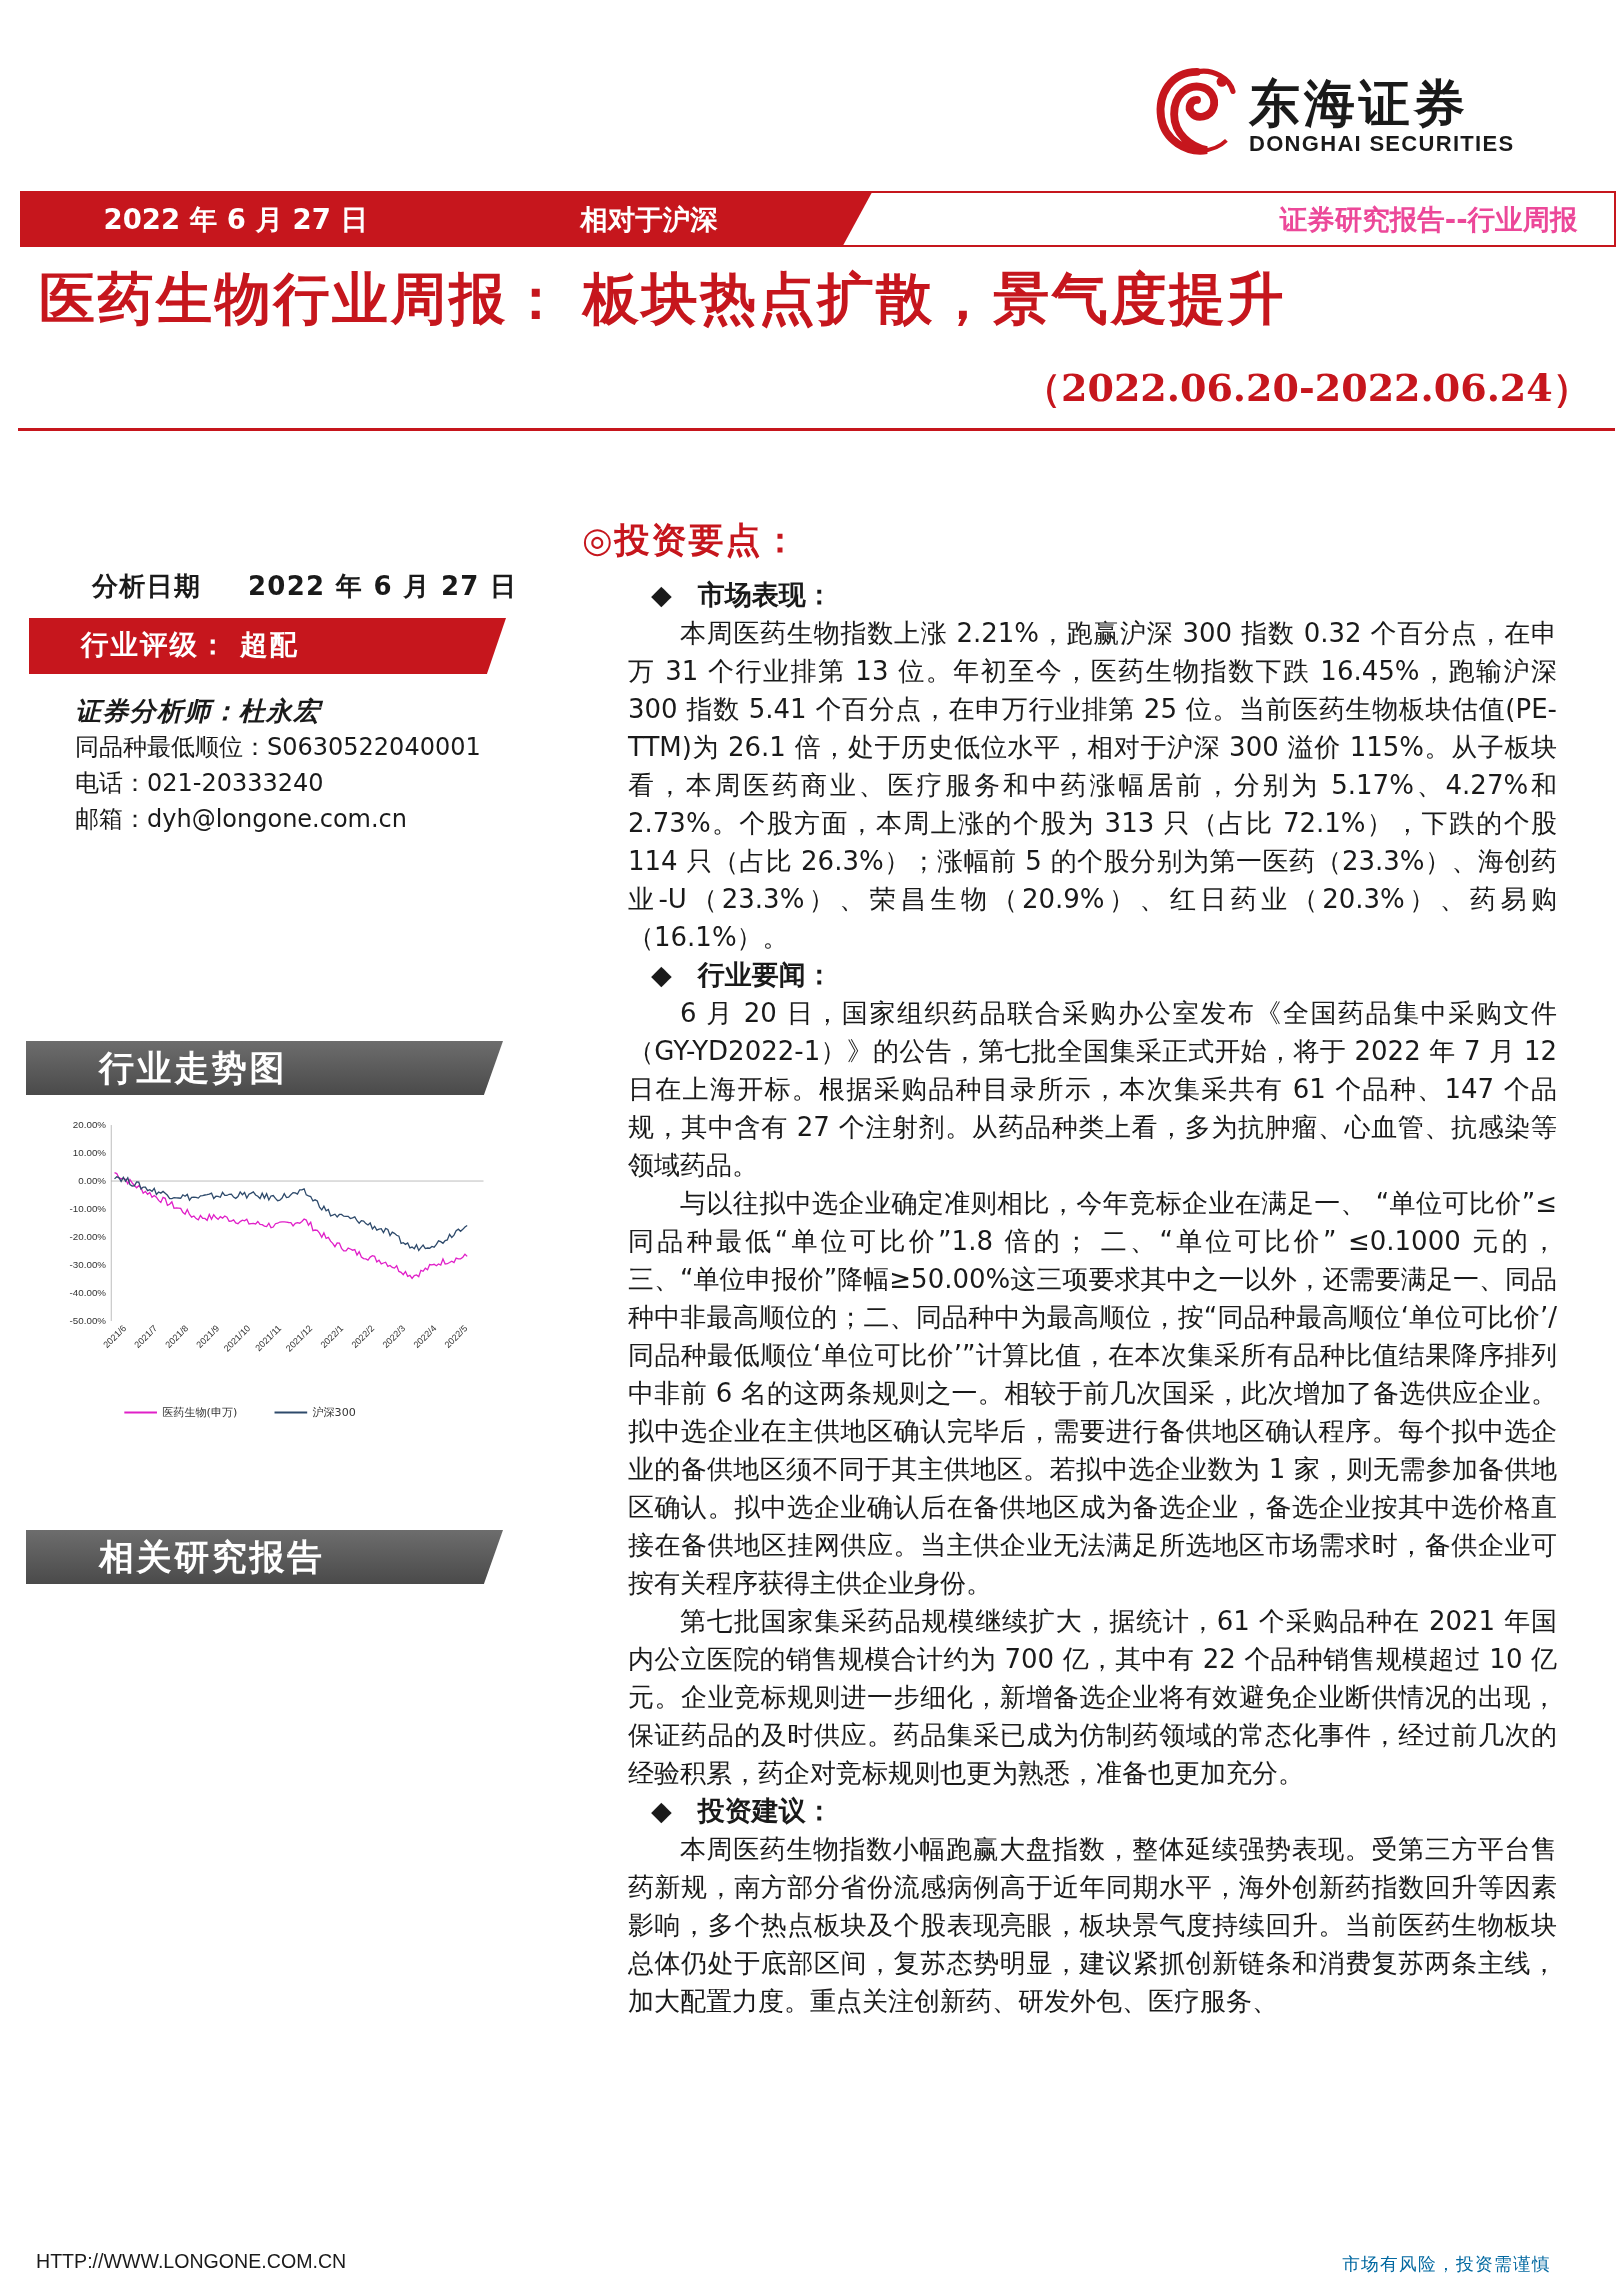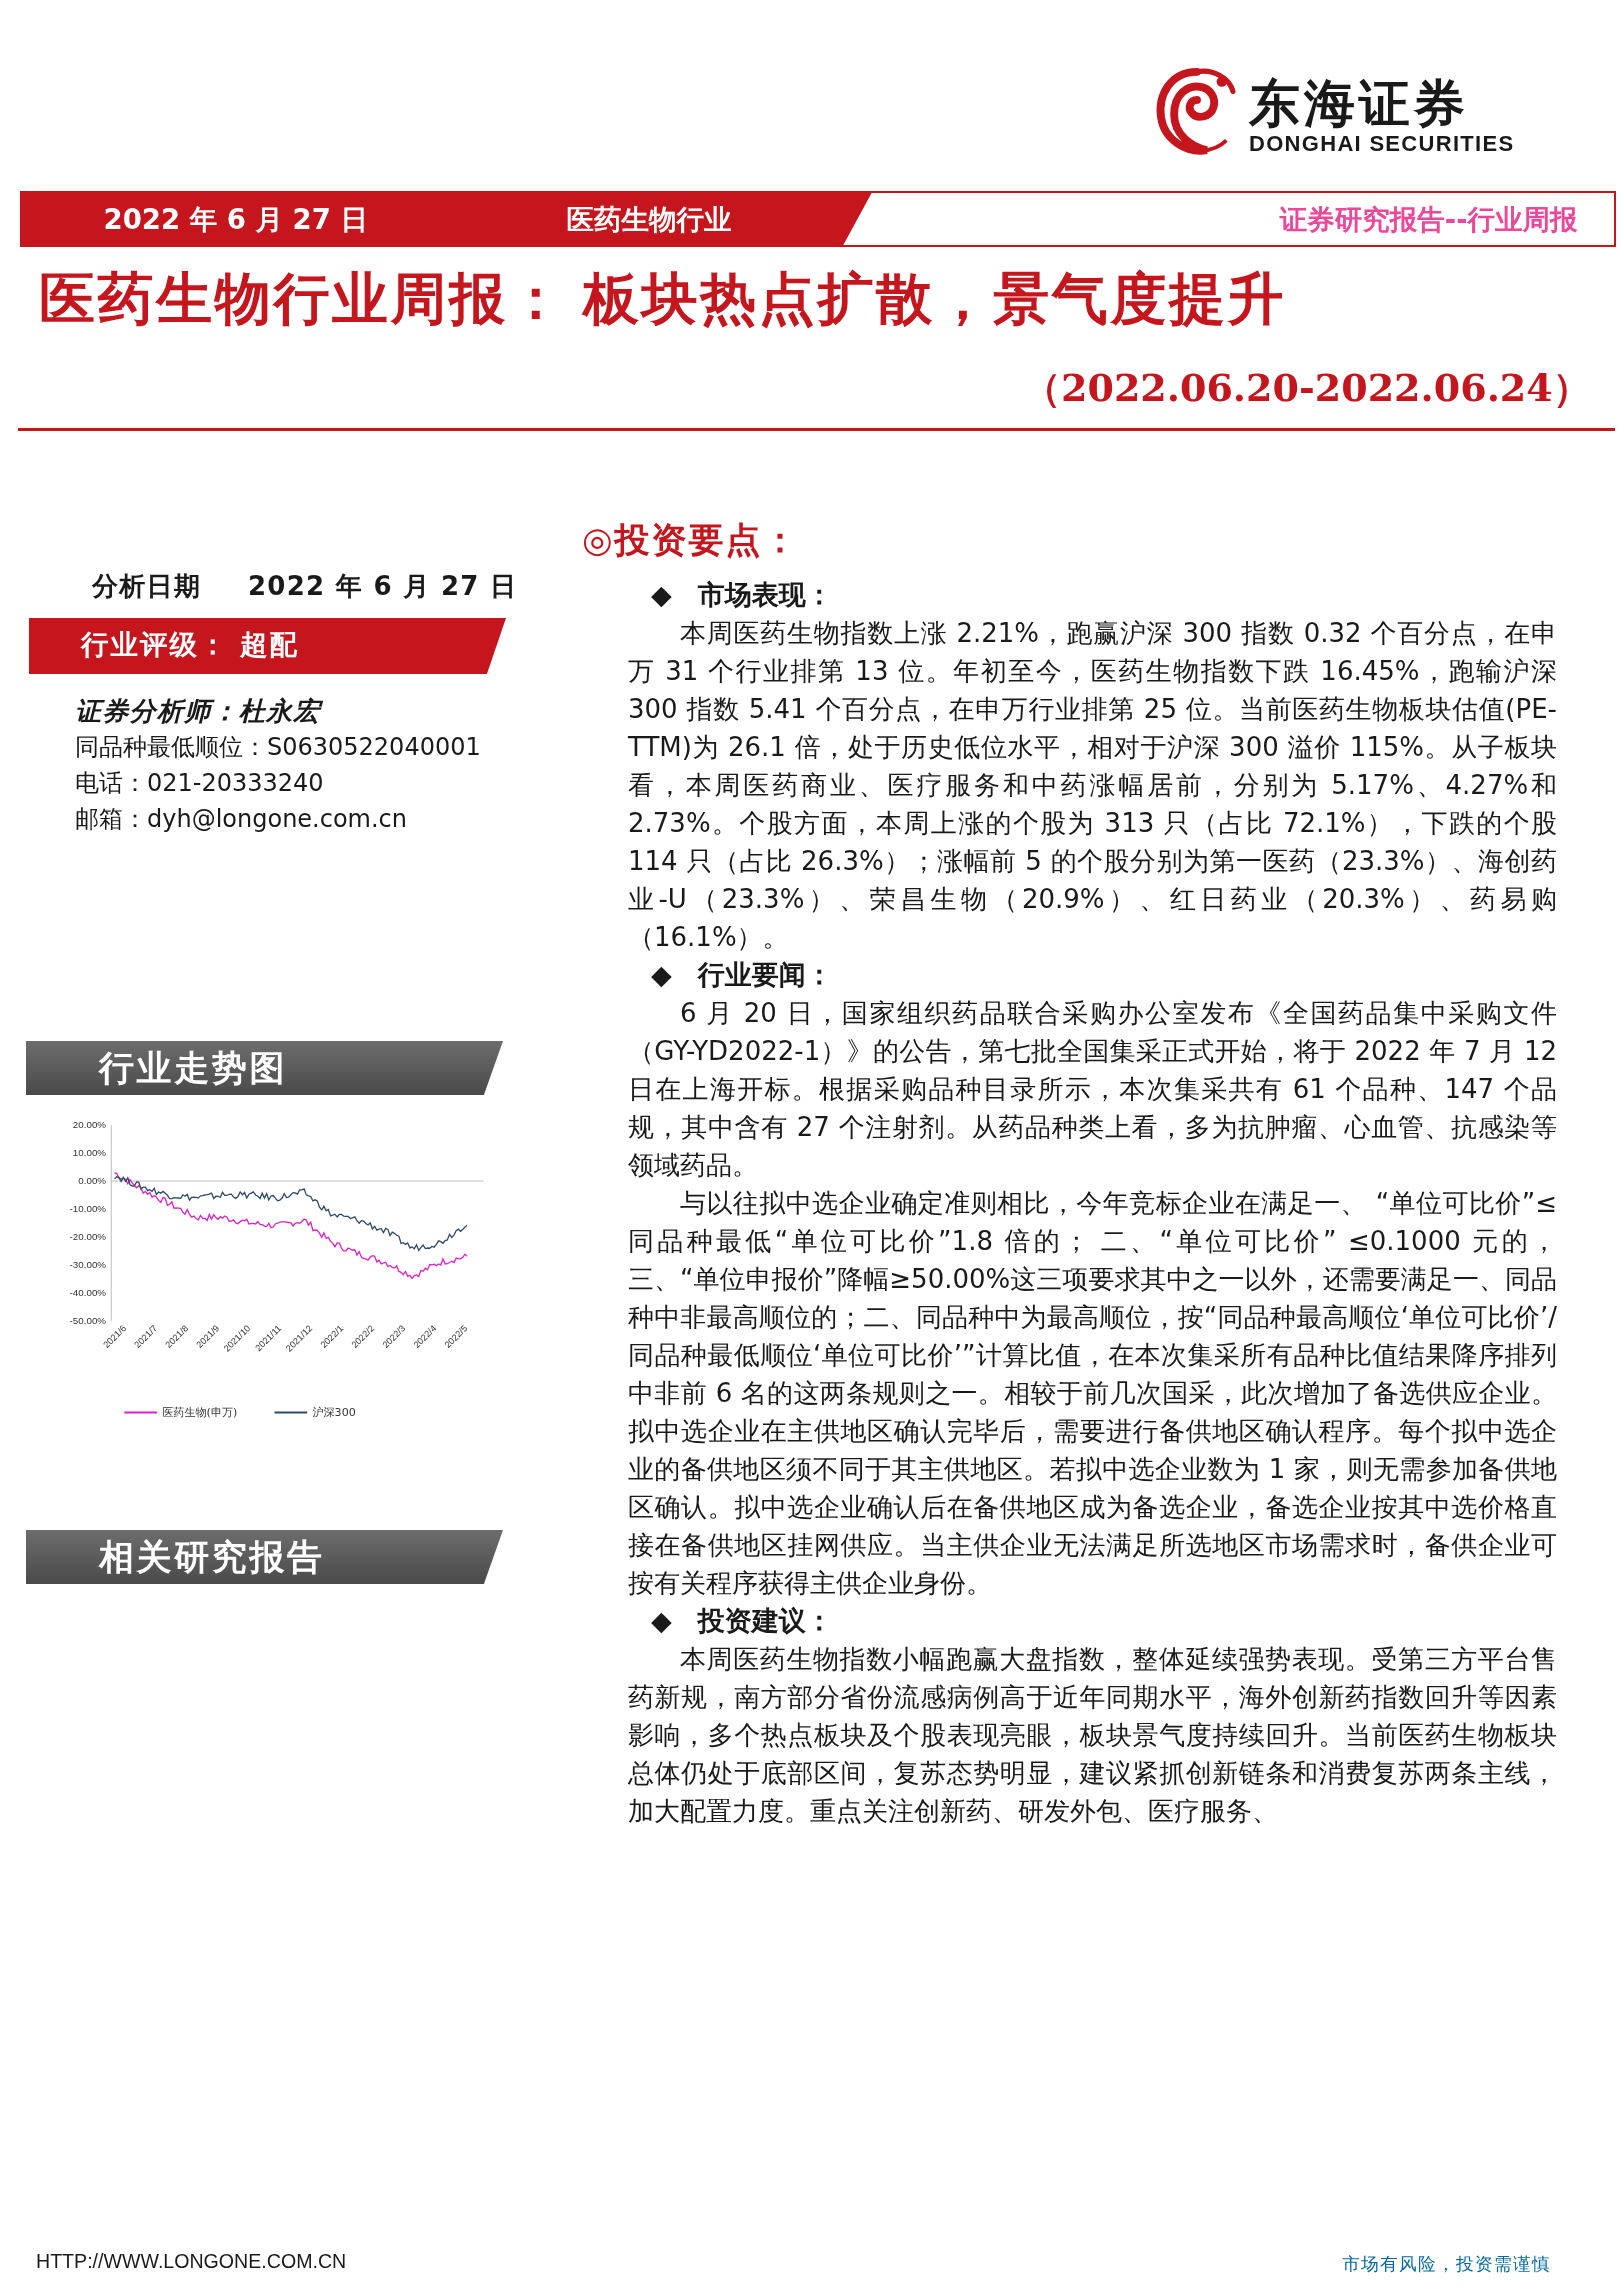--- a/index.html
+++ b/index.html
@@ -62,21 +62,21 @@
     <path d="M70 15 C95 10 120 25 125 45" fill="none" stroke="#c6161d" stroke-width="8" stroke-linecap="round"></path>
     <circle cx="108" cy="30" r="8" fill="#c6161d"></circle>
     <path d="M40 125 C60 140 95 140 115 120" fill="none" stroke="#c6161d" stroke-width="6"></path>
   </svg>
   <div class="logo-cn">东海证券</div>
   <div class="logo-en">DONGHAI SECURITIES</div>
 </div>
 
 <div class="abs band">
   <div class="band-cell band-date">2022 年 6 月 27 日</div>
-  <div class="band-cell band-industry">医药生物行业</div>
+  <div class="band-cell band-industry">相对于沪深</div>
   <div class="band-cell band-type">证券研究报告--行业周报</div>
 </div>
 
 <div class="abs title">医药生物行业周报： 板块热点扩散，景气度提升</div>
 <div class="abs subtitle">（2022.06.20-2022.06.24）</div>
 <div class="abs title-rule"></div>
 
 <div class="abs analysis-date">
   <span>分析日期</span>
   <span style="display:inline-block;width:26px"></span>
@@ -129,20 +129,21 @@
 
 <div class="abs points-heading">◎投资要点：</div>
 
 <div class="abs content">
   <div class="sec-h"><span class="dia">◆</span><span>市场表现：</span></div>
   <p style="text-indent:52px">本周医药生物指数上涨 2.21%，跑赢沪深 300 指数 0.32 个百分点，在申万 31 个行业排第 13 位。年初至今，医药生物指数下跌 16.45%，跑输沪深 300 指数 5.41 个百分点，在申万行业排第 25 位。当前医药生物板块估值(PE-TTM)为 26.1 倍，处于历史低位水平，相对于沪深 300 溢价 115%。从子板块看，本周医药商业、医疗服务和中药涨幅居前，分别为 5.17%、4.27%和 2.73%。个股方面，本周上涨的个股为 313 只（占比 72.1%），下跌的个股 114 只（占比 26.3%）；涨幅前 5 的个股分别为第一医药（23.3%）、海创药业-U（23.3%）、荣昌生物（20.9%）、红日药业（20.3%）、药易购（16.1%）。</p>
 
   <div class="sec-h"><span class="dia">◆</span><span>行业要闻：</span></div>
   <p style="text-indent:52px">6 月 20 日，国家组织药品联合采购办公室发布《全国药品集中采购文件（GY-YD2022-1）》的公告，第七批全国集采正式开始，将于 2022 年 7 月 12 日在上海开标。根据采购品种目录所示，本次集采共有 61 个品种、147 个品规，其中含有 27 个注射剂。从药品种类上看，多为抗肿瘤、心血管、抗感染等领域药品。</p>
   <p style="text-indent:52px">与以往拟中选企业确定准则相比，今年竞标企业在满足一、 “单位可比价”≤同品种最低“单位可比价”1.8 倍的； 二、“单位可比价” ≤0.1000 元的，三、“单位申报价”降幅≥50.00%这三项要求其中之一以外，还需要满足一、同品种中非最高顺位的；二、同品种中为最高顺位，按“同品种最高顺位‘单位可比价’/同品种最低顺位‘单位可比价’”计算比值，在本次集采所有品种比值结果降序排列中非前 6 名的这两条规则之一。相较于前几次国采，此次增加了备选供应企业。拟中选企业在主供地区确认完毕后，需要进行备供地区确认程序。每个拟中选企业的备供地区须不同于其主供地区。若拟中选企业数为 1 家，则无需参加备供地区确认。拟中选企业确认后在备供地区成为备选企业，备选企业按其中选价格直接在备供地区挂网供应。当主供企业无法满足所选地区市场需求时，备供企业可按有关程序获得主供企业身份。</p>
+  <p style="text-indent:52px">第七批国家集采药品规模继续扩大，据统计，61 个采购品种在 2021 年国内公立医院的销售规模合计约为 700 亿，其中有 22 个品种销售规模超过 10 亿元。企业竞标规则进一步细化，新增备选企业将有效避免企业断供情况的出现，保证药品的及时供应。药品集采已成为仿制药领域的常态化事件，经过前几次的经验积累，药企对竞标规则也更为熟悉，准备也更加充分。</p>
 
   <div class="sec-h"><span class="dia">◆</span><span>投资建议：</span></div>
   <p style="text-indent:52px">本周医药生物指数小幅跑赢大盘指数，整体延续强势表现。受第三方平台售药新规，南方部分省份流感病例高于近年同期水平，海外创新药指数回升等因素影响，多个热点板块及个股表现亮眼，板块景气度持续回升。当前医药生物板块总体仍处于底部区间，复苏态势明显，建议紧抓创新链条和消费复苏两条主线，加大配置力度。重点关注创新药、研发外包、医疗服务、</p>
 </div>
 
 <div class="abs footer-url">HTTP://WWW.LONGONE.COM.CN</div>
 <div class="abs footer-risk">市场有风险，投资需谨慎</div>
 
 
 </body></html>

